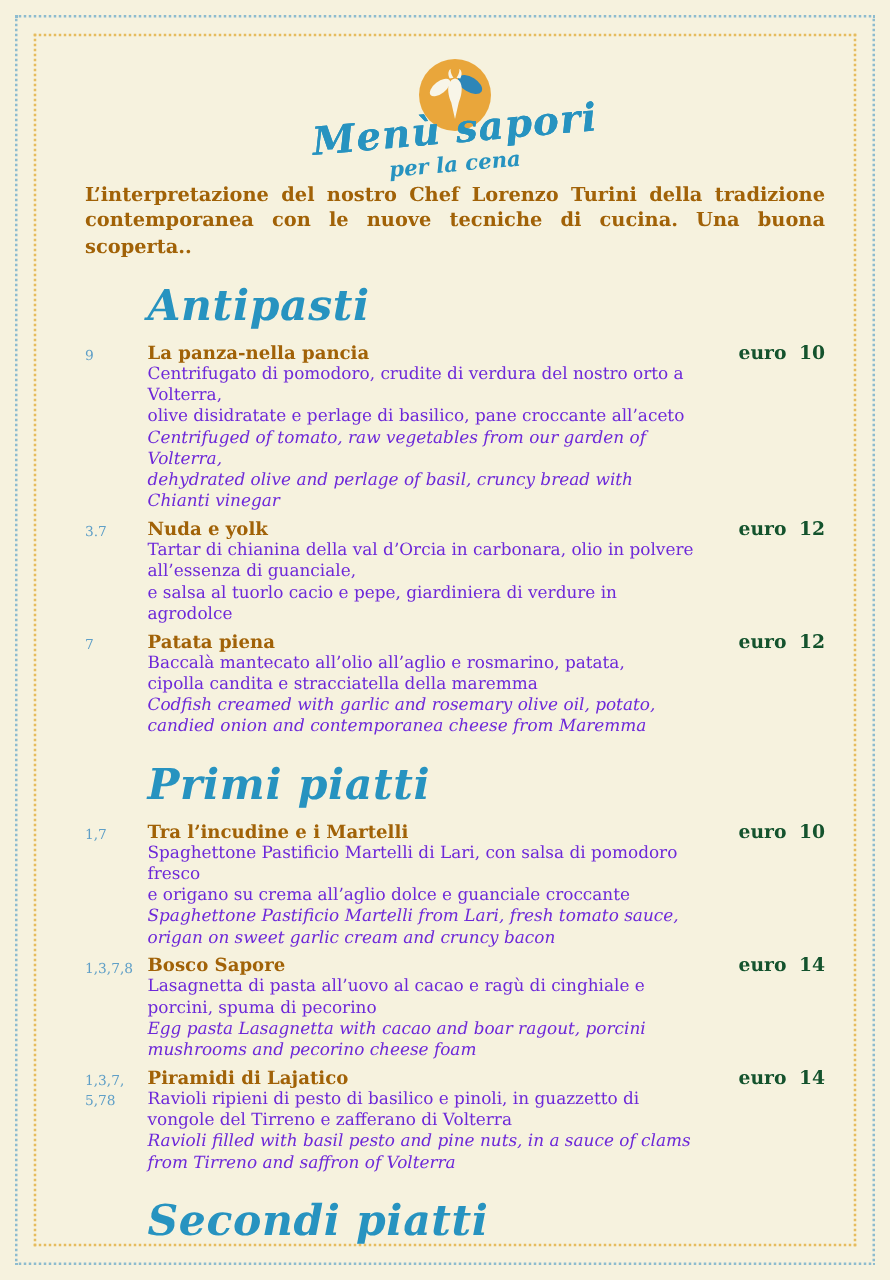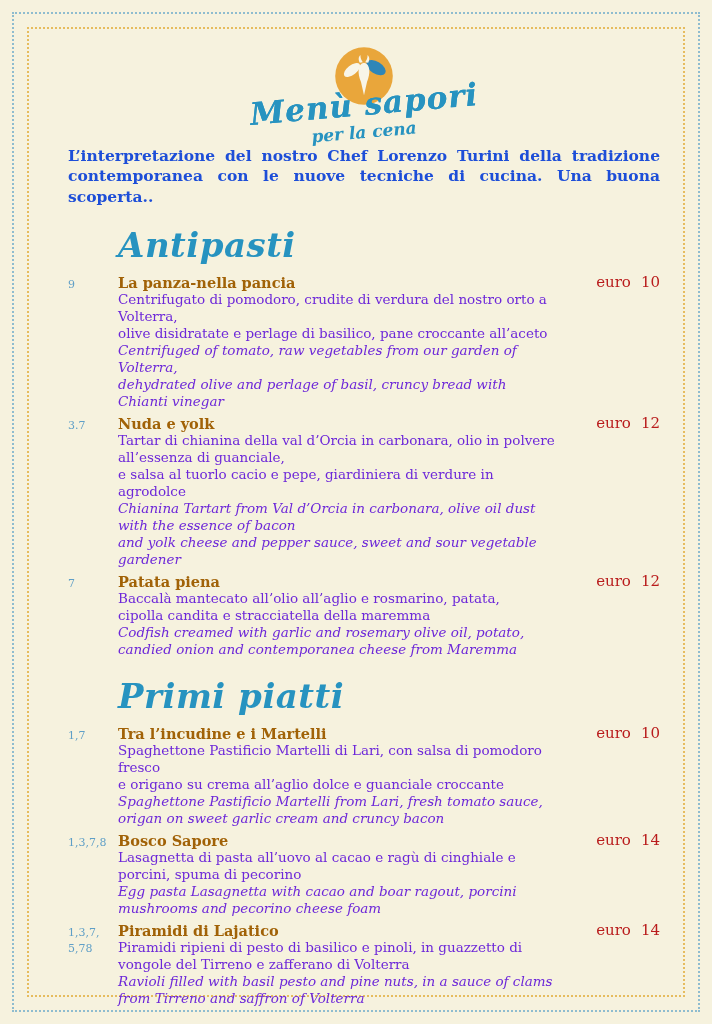--- a/index.html
+++ b/index.html
@@ -54,21 +54,21 @@
     font-style:italic;font-weight:bold;
     font-size:17px;
     color:#2793c0;
     white-space:nowrap;
   }
   
   .intro{
     font-weight:bold;
     font-size:15.5px;
     line-height:1.32;
-    color:#1d4ed8;
+    color:#a16207;
     text-align:justify;
     margin-bottom:16px;
   }
   
   .section{margin-top:18px;}
   .section-title{
     margin-left:50px;
     font-style:italic;font-weight:bold;
     font-size:34px;
     color:#2793c0;
@@ -99,23 +99,23 @@
     color:#6d28d9;
     line-height:17px;
     white-space:pre-line;
   }
   .desc.en{font-style:italic;}
   .price{
     display:flex;
     justify-content:flex-end;
     align-items:center;
     gap:10px;
-    font-weight:normal;
+    font-weight:bold;
     font-size:15px;
-    color:#b91c1c;
+    color:#14532d;
     line-height:17px;
     white-space:nowrap;
   }
 </style>
 </head>
 <body>
 
 <div class="border-outer"></div>
 <div class="border-inner"></div>
 
@@ -153,22 +153,20 @@
         <span>10</span>
       </div>
     </div>
 
     <div class="item">
       <div class="allergen">3.7</div>
       <div>
         <div class="name">Nuda e yolk</div>
         <div class="desc it">Tartar di chianina della val d’Orcia in carbonara, olio in polvere all’essenza di guanciale,
 e salsa al tuorlo cacio e pepe, giardiniera di verdure in agrodolce</div>
-        <div class="desc en">Chianina Tartart from Val d’Orcia in carbonara, olive oil dust with the essence of bacon
-and yolk cheese and pepper sauce, sweet and sour vegetable gardener</div>
       </div>
       <div class="price">
         <span>euro</span>
         <span>12</span>
       </div>
     </div>
 
     <div class="item">
       <div class="allergen">7</div>
       <div>
@@ -214,21 +212,21 @@
         <span>euro</span>
         <span>14</span>
       </div>
     </div>
 
     <div class="item">
       <div class="allergen">1,3,7,
 5,78</div>
       <div>
         <div class="name">Piramidi di Lajatico</div>
-        <div class="desc it">Piramidi ripieni di pesto di basilico e pinoli, in guazzetto di vongole del Tirreno e zafferano di Volterra</div>
+        <div class="desc it">Ravioli ripieni di pesto di basilico e pinoli, in guazzetto di vongole del Tirreno e zafferano di Volterra</div>
         <div class="desc en">Ravioli filled with basil pesto and pine nuts, in a sauce of clams from Tirreno and saffron of Volterra</div>
       </div>
       <div class="price">
         <span>euro</span>
         <span>14</span>
       </div>
     </div>
   </div>
 
   <div class="section">

